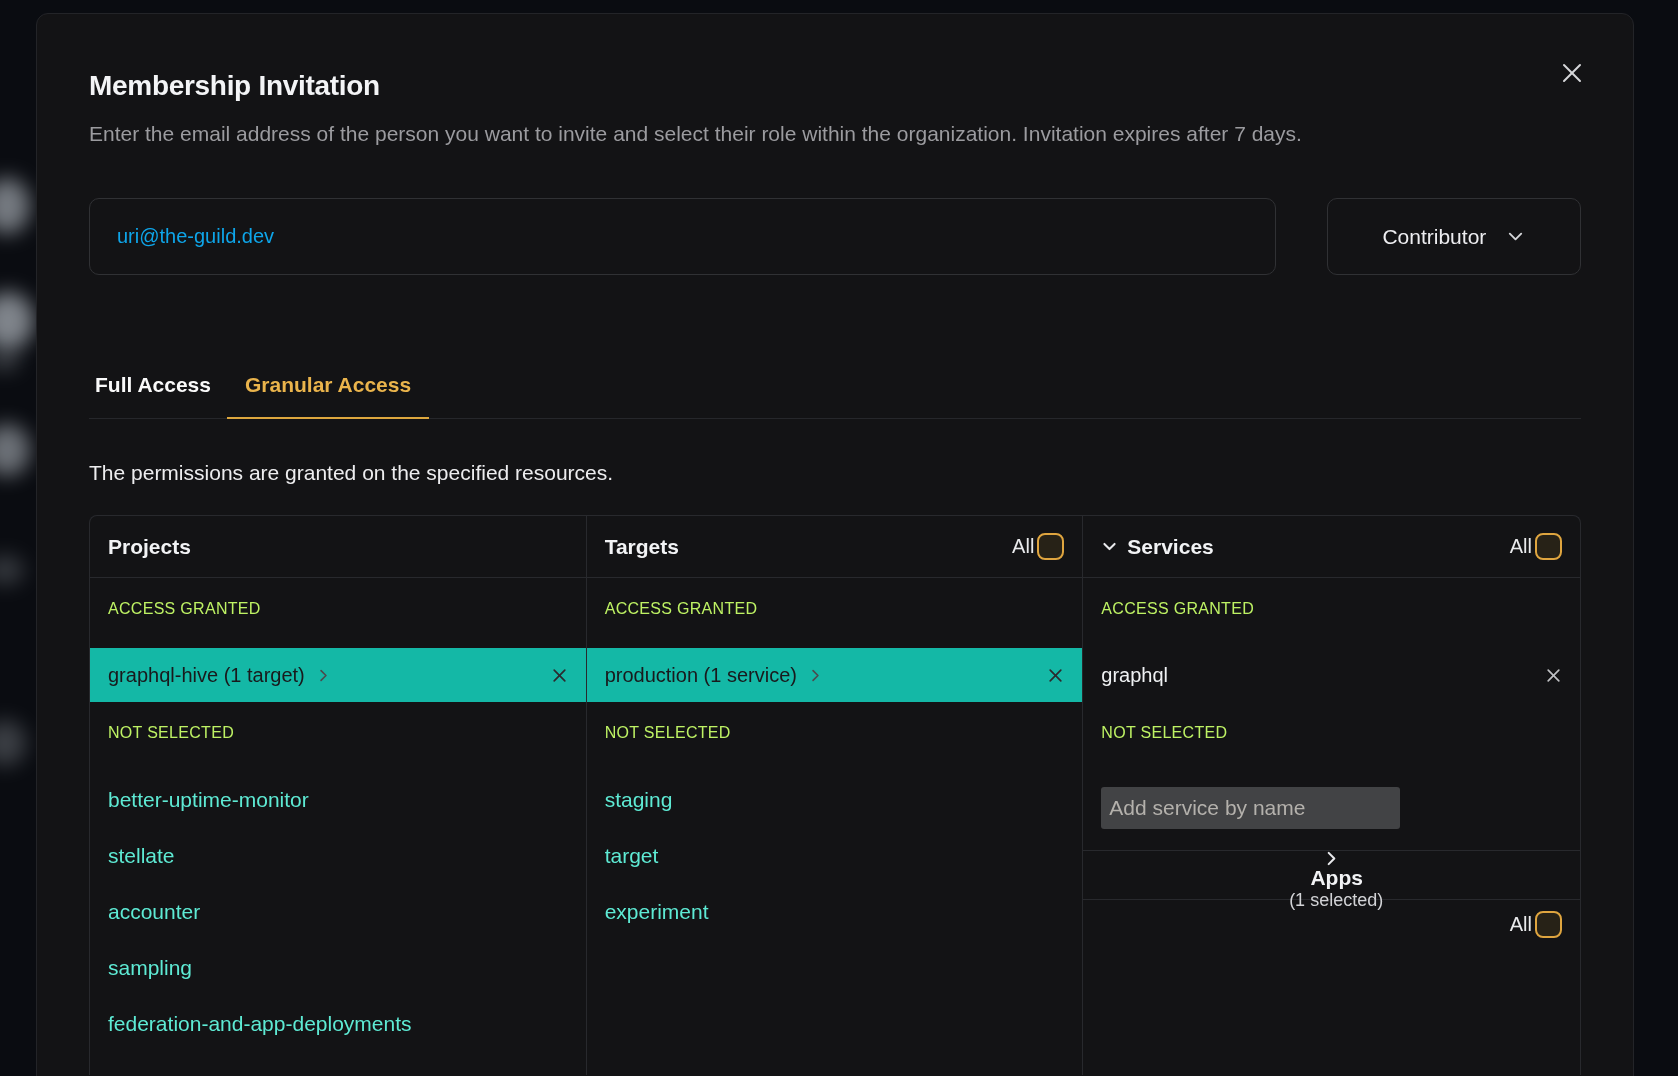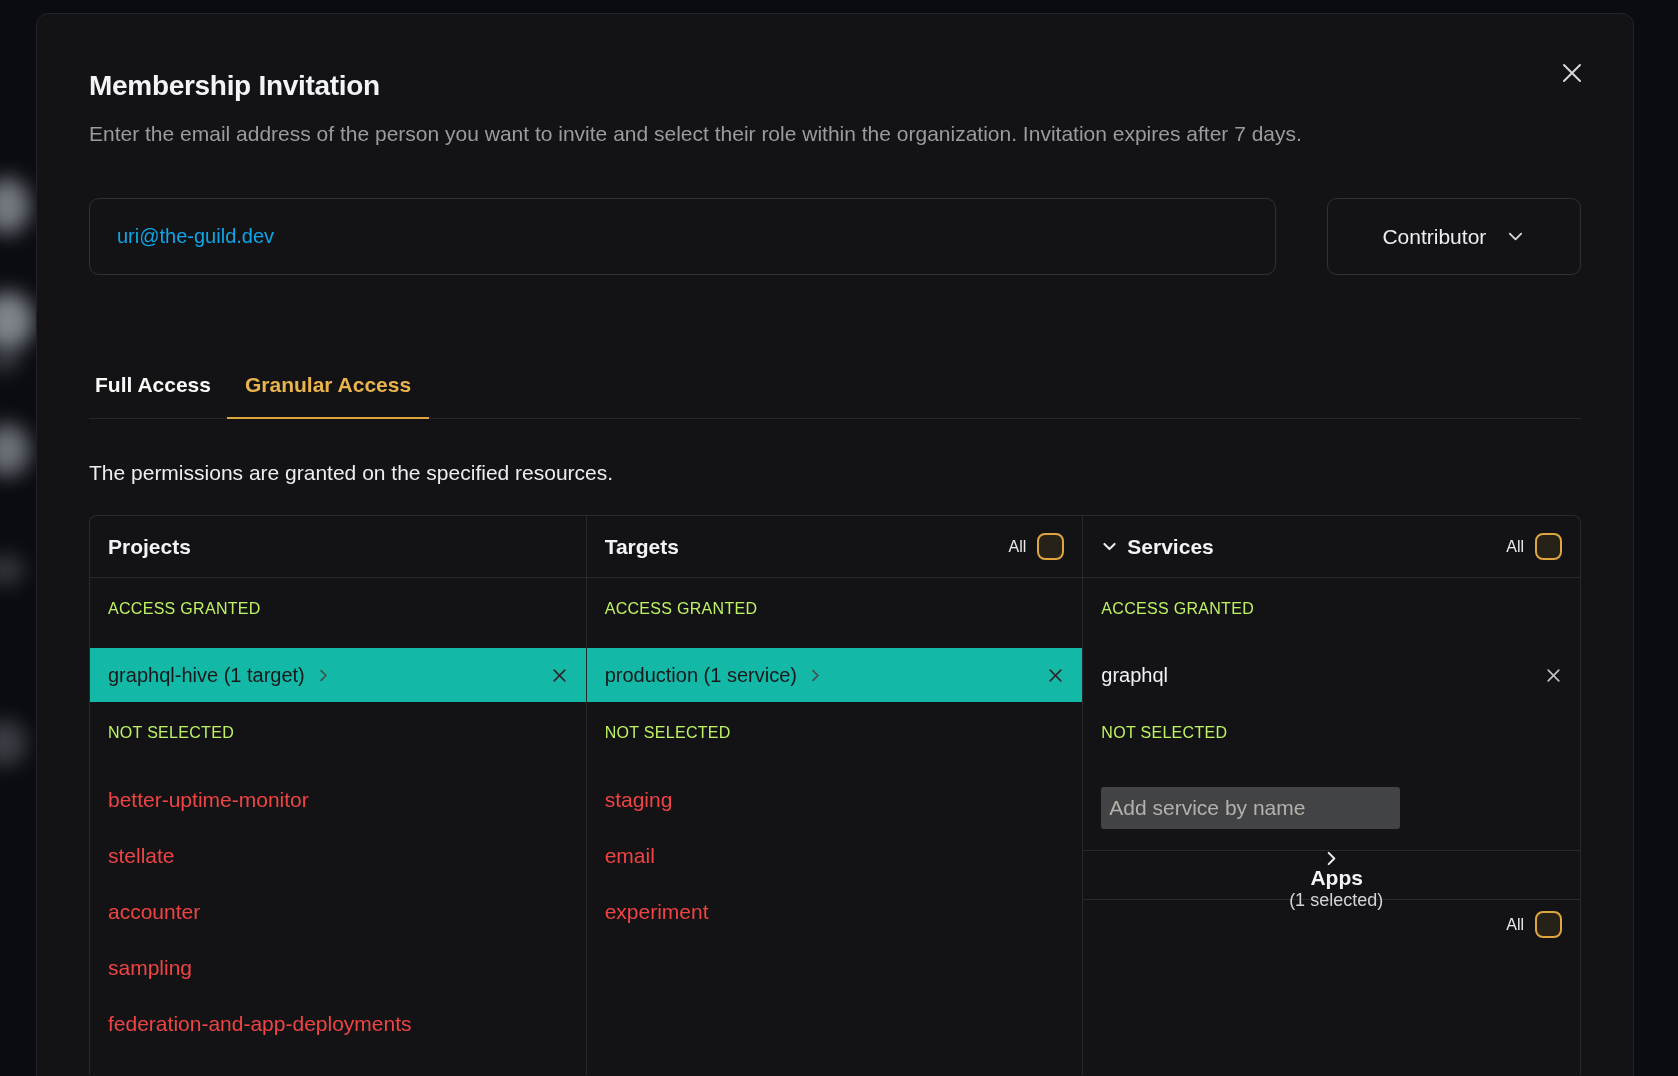--- a/index.html
+++ b/index.html
@@ -148,22 +148,22 @@
     font-size: 21px;
     font-weight: 700;
     color: #f2f3f5;
   }
   .col-header .hdr-toggle { display: flex; align-items: center; gap: 9px; cursor: pointer; }
 
   .all-group {
     margin-left: auto;
     display: flex;
     align-items: center;
-    gap: 11px;
-    font-size: 16px;
+    gap: 3px;
+    font-size: 20px;
     font-weight: 400;
     color: #e9eaec;
   }
   .checkbox {
     width: 27px;
     height: 27px;
     border: 2px solid #dfa53f;
     border-radius: 8px;
     background: #272217;
     cursor: pointer;
@@ -194,21 +194,21 @@
     display: flex;
     align-items: center;
     cursor: pointer;
     padding: 0;
   }
 
   .item {
     padding: 13px 18px;
     font-size: 21px;
     line-height: 30px;
-    color: #ef4444;
+    color: #5eead4;
     cursor: pointer;
   }
 
   .svc-row {
     height: 54px;
     display: flex;
     align-items: center;
     padding: 0 18px;
     font-size: 20px;
     color: #eff1f3;
@@ -339,21 +339,21 @@
           <span>
             <svg width="17" height="17" viewBox="0 0 16 16" fill="none" stroke="#2b2b2e" stroke-width="1.6" stroke-linecap="round">
               <line x1="3" y1="3" x2="13" y2="13"></line>
                 <line x1="13" y1="3" x2="3" y2="13"></line>
             </svg>
           </span>
         </button>
       </div>
       <div class="section-label">NOT SELECTED</div>
       <div class="item">staging</div>
-      <div class="item">email</div>
+      <div class="item">target</div>
       <div class="item">experiment</div>
     </div>
 
     <div class="col">
       <div class="col-header">
         <span class="hdr-toggle">
           <span>
             <svg width="17" height="17" viewBox="0 0 20 20" fill="none" stroke="#e8e9ec" stroke-width="2.4" stroke-linecap="round" stroke-linejoin="round">
               <polyline points="4,7 10,13 16,7"></polyline>
             </svg>

